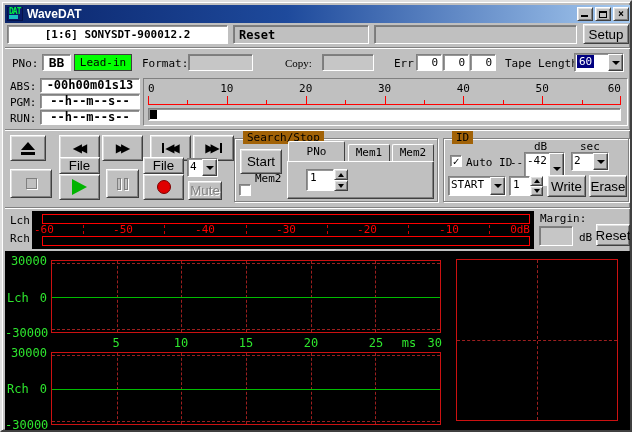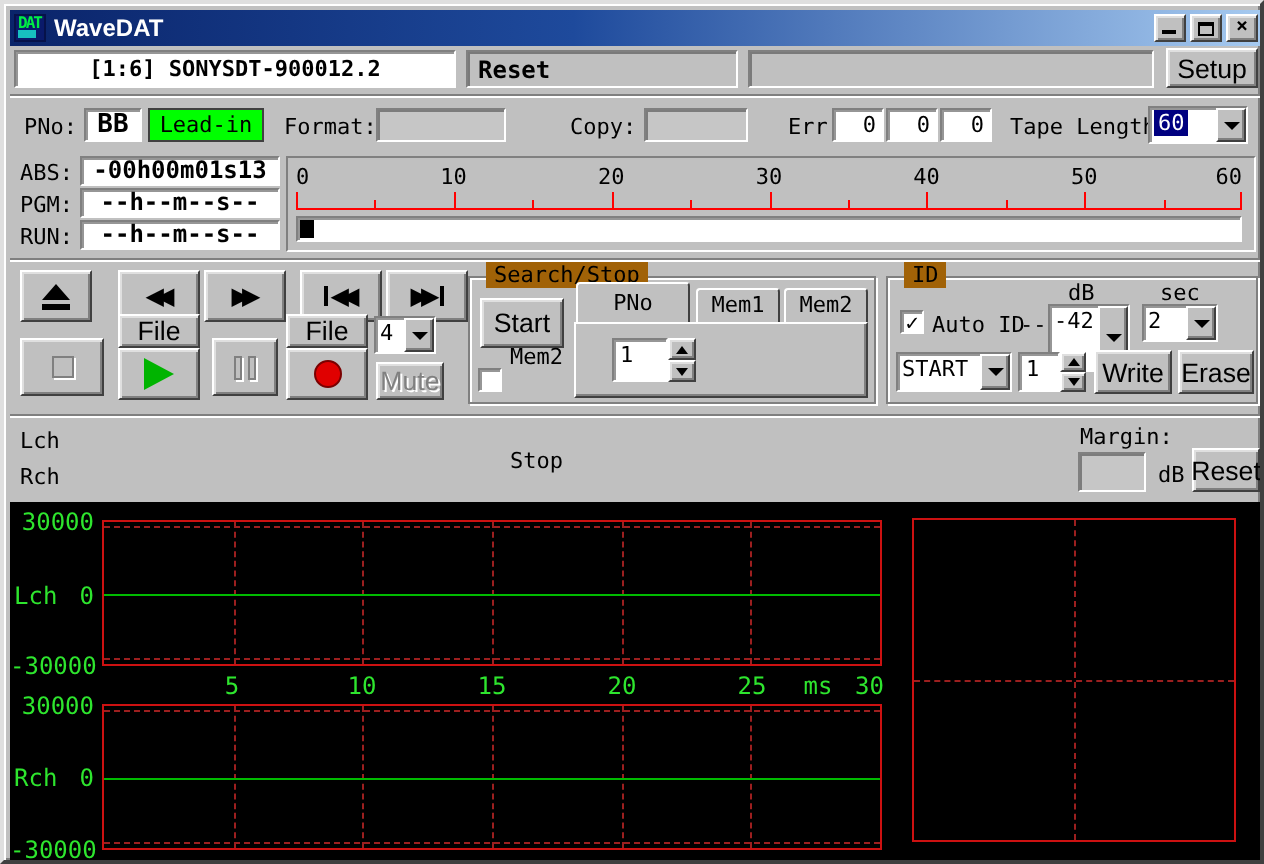--- a/index.html
+++ b/index.html
@@ -128,21 +128,21 @@
 
   <span class="abs lbl" style="left:10px;top:55px;">PNo:</span>
   <div class="abs sunken field" style="left:40px;top:52px;width:29px;height:17px;text-align:center;font-weight:bold;font-size:13px;line-height:15px;">
     <span>BB</span>
   </div>
   <div class="abs" style="left:72px;top:52px;width:58px;height:17px;background:#00ff00;border:1px solid #404040;text-align:center;line-height:15px;">
     <span>Lead-in</span>
   </div>
   <span class="abs lbl" style="left:140px;top:55px;">Format:</span>
   <div class="abs sunken field-gray" style="left:186px;top:52px;width:65px;height:17px;"></div>
-  <span class="abs lbl" style="left:283px;top:55px;">Copy:</span>
+  <span class="abs lbl" style="left:283px;top:55px;font-family:Liberation Serif, serif;">Copy:</span>
   <div class="abs sunken field-gray" style="left:320px;top:52px;width:52px;height:17px;"></div>
   <span class="abs lbl" style="left:392px;top:55px;">Err:</span>
   <div class="abs sunken field" style="left:414px;top:52px;width:26px;height:17px;text-align:right;padding:1px 3px;"><span>0</span></div>
   <div class="abs sunken field" style="left:441px;top:52px;width:26px;height:17px;text-align:right;padding:1px 3px;"><span>0</span></div>
   <div class="abs sunken field" style="left:468px;top:52px;width:26px;height:17px;text-align:right;padding:1px 3px;"><span>0</span></div>
   <span class="abs lbl" style="left:503px;top:55px;">Tape Length:</span>
   <div class="abs combo" style="left:572px;top:51px;width:50px;height:19px;">
     <span class="val"><span class="sel">60</span></span>
     <span class="drop">
         <span class="tri-dn"></span>
@@ -317,20 +317,37 @@
     </button>
     <button class="abs btn" style="left:145px;top:36px;width:38px;height:22px;">
       <span>Erase</span>
     </button>
   </div>
 
   <div class="abs groove" style="left:3px;top:205px;width:626px;"></div>
 
   <span class="abs lbl" style="left:8px;top:212px;">Lch</span>
   <span class="abs lbl" style="left:8px;top:230px;">Rch</span>
+  <div class="abs meter-panel" style="left:30px;top:209px;width:502px;height:38px;">
+    <div class="mbar" style="top:3px;"></div>
+    <div class="mbar" style="top:25px;"></div>
+    <span class="mscale" style="left:2px;">-60</span>
+    <span class="mscale" style="left:91px;transform:translateX(-50%);">-50</span>
+    <span class="mscale" style="left:173px;transform:translateX(-50%);">-40</span>
+    <span class="mscale" style="left:254px;transform:translateX(-50%);">-30</span>
+    <span class="mscale" style="left:335px;transform:translateX(-50%);">-20</span>
+    <span class="mscale" style="left:417px;transform:translateX(-50%);">-10</span>
+    <span class="mscale" style="left:498px;transform:translateX(-100%);">0dB</span>
+    <span class="mdash" style="left:51px;"></span>
+      <span class="mdash" style="left:132px;"></span>
+      <span class="mdash" style="left:214px;"></span>
+      <span class="mdash" style="left:295px;"></span>
+      <span class="mdash" style="left:376px;"></span>
+      <span class="mdash" style="left:457px;"></span>
+  </div>
   <span class="abs lbl" style="left:538px;top:210px;">Margin:</span>
   <div class="abs sunken field-gray" style="left:537px;top:224px;width:34px;height:20px;">
     <span></span>
   </div>
   <span class="abs lbl" style="left:577px;top:229px;">dB</span>
   <button class="abs btn" style="left:594px;top:222px;width:34px;height:22px;">
     <span>Reset</span>
   </button>
 
   <div class="abs wave-area" style="left:3px;top:249px;width:626px;height:180px;">

